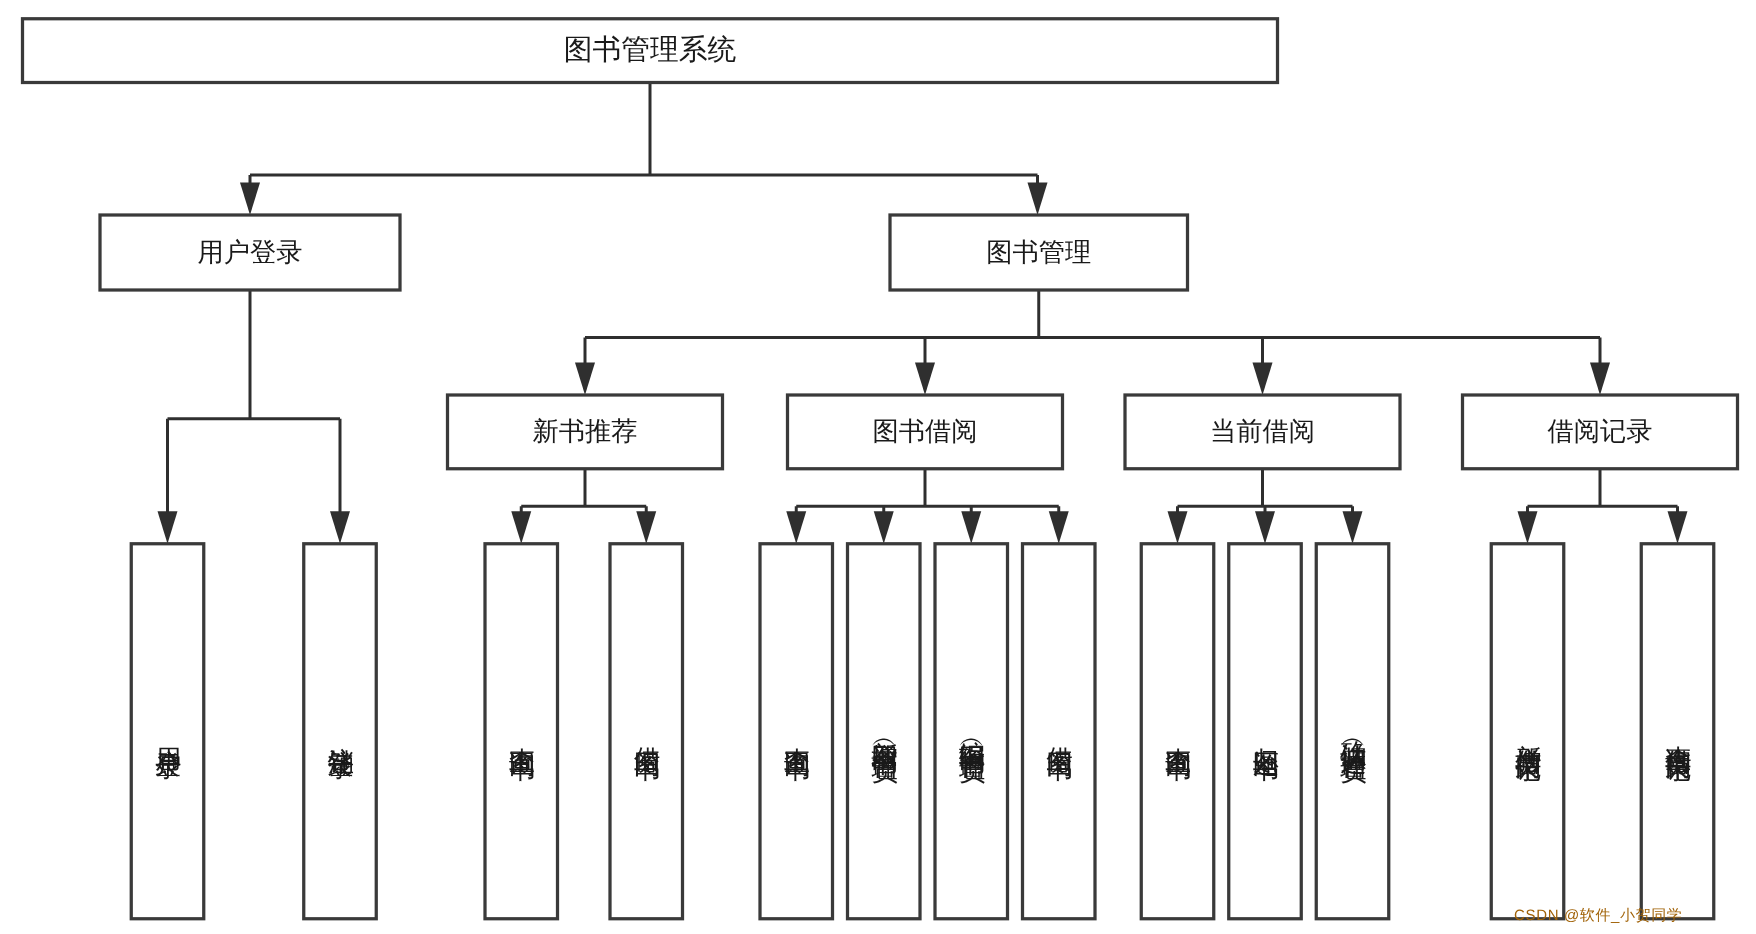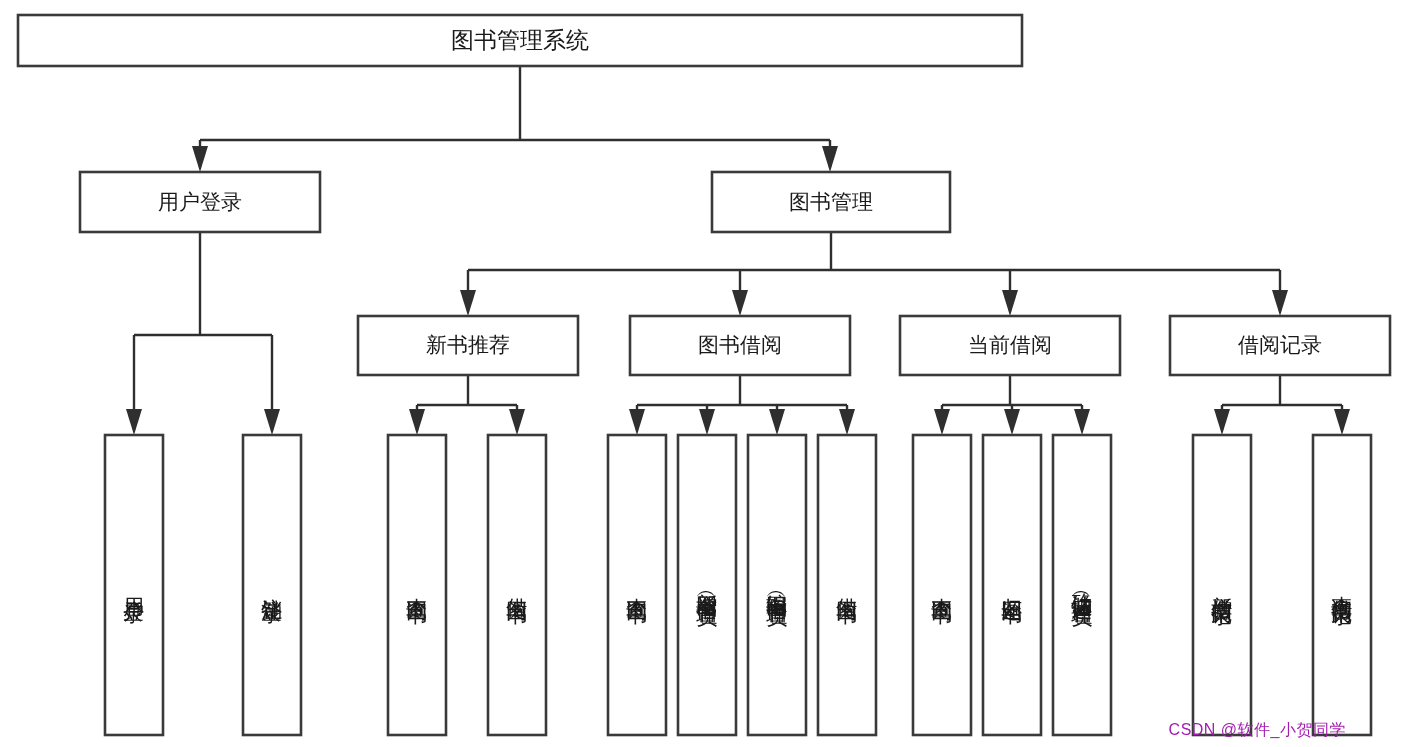--- a/index.html
+++ b/index.html
@@ -72,22 +72,22 @@
     letter-spacing: 2px;
     color: #1a1a1a;
     white-space: nowrap;
     text-align: center;
   }
   .watermark {
     position: absolute;
     right: 8px;
     bottom: 6px;
     font-family: "Liberation Sans", "DejaVu Sans", sans-serif;
-    font-size: 16px;
-    color: #a21caf;
+    font-size: 12px;
+    color: #a16207;
     letter-spacing: 0.5px;
     user-select: none;
     white-space: nowrap;
     margin-left: 24px;
   }
 </style>
 </head>
 <body>
 
 <div id="diagram-root">

